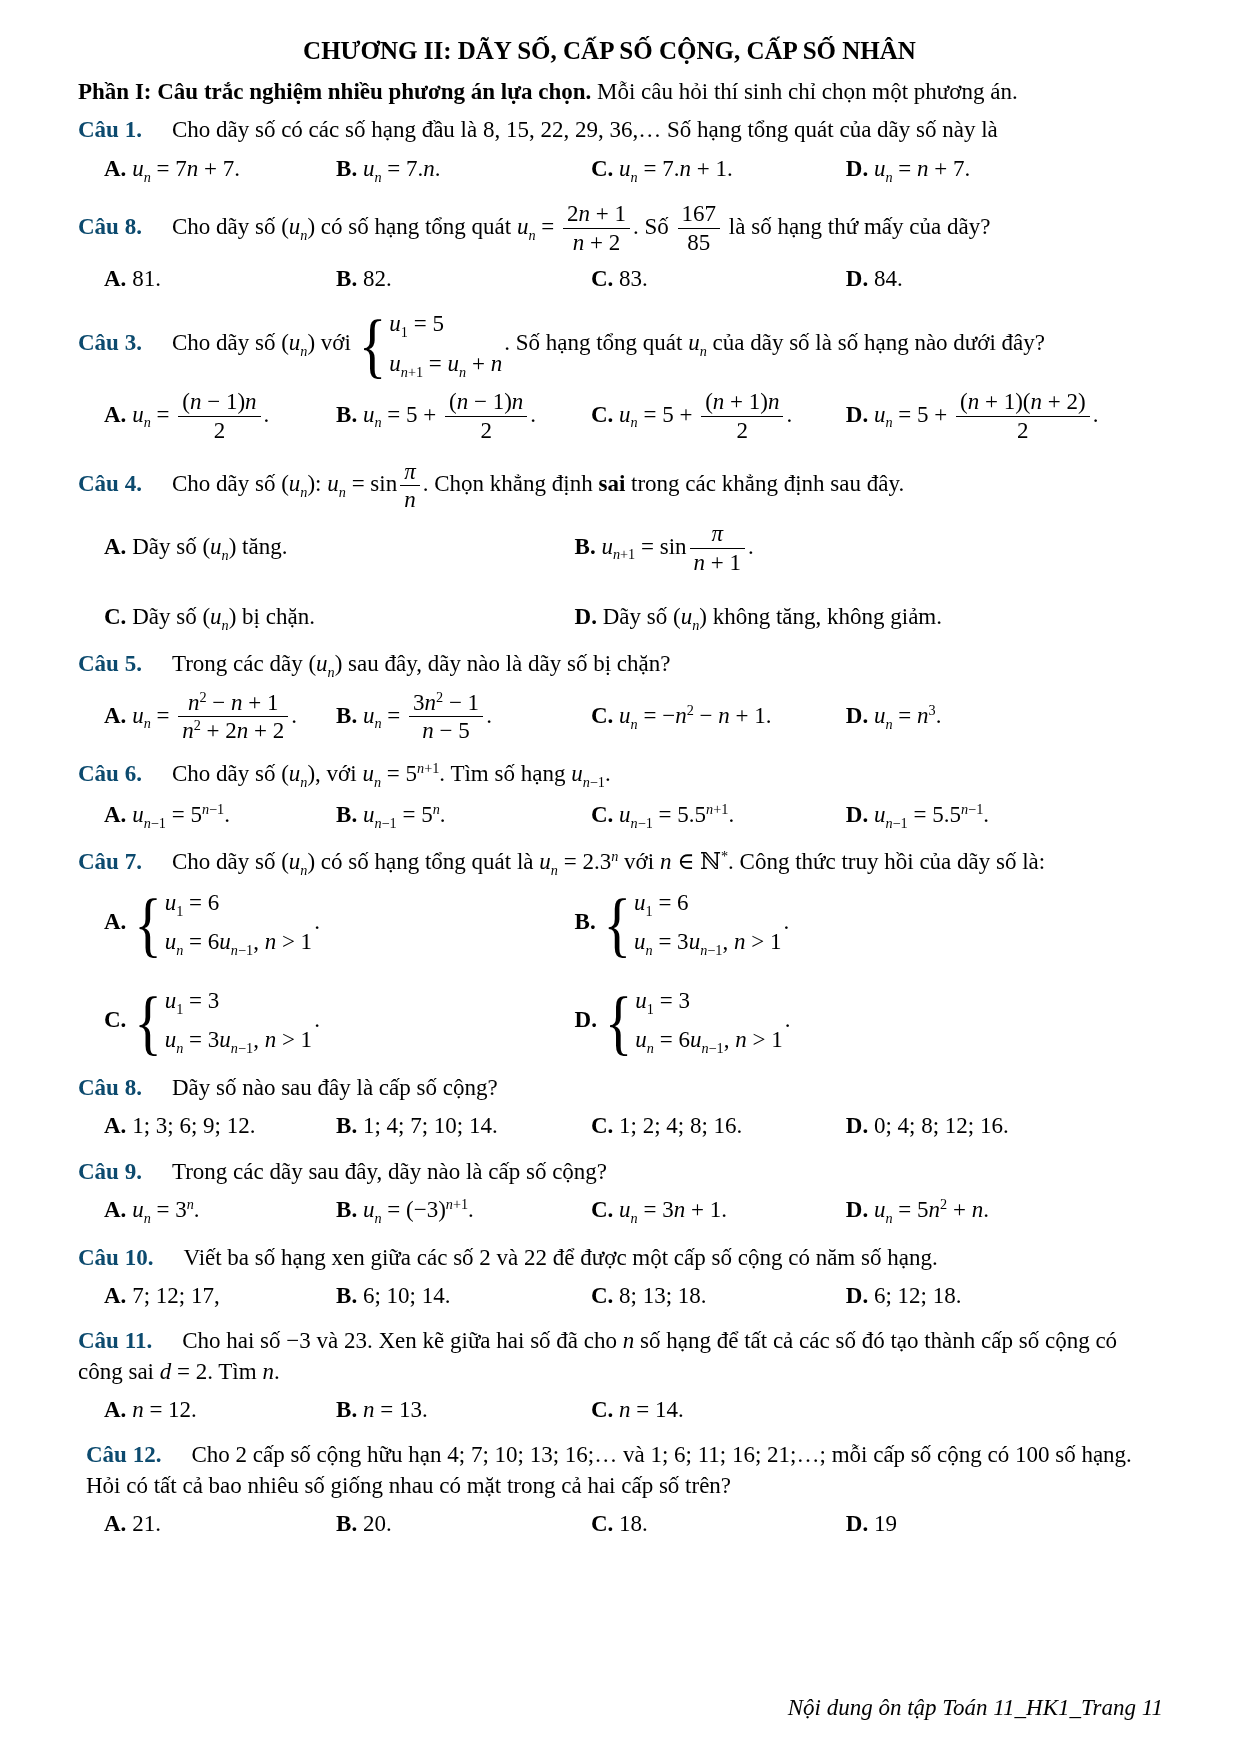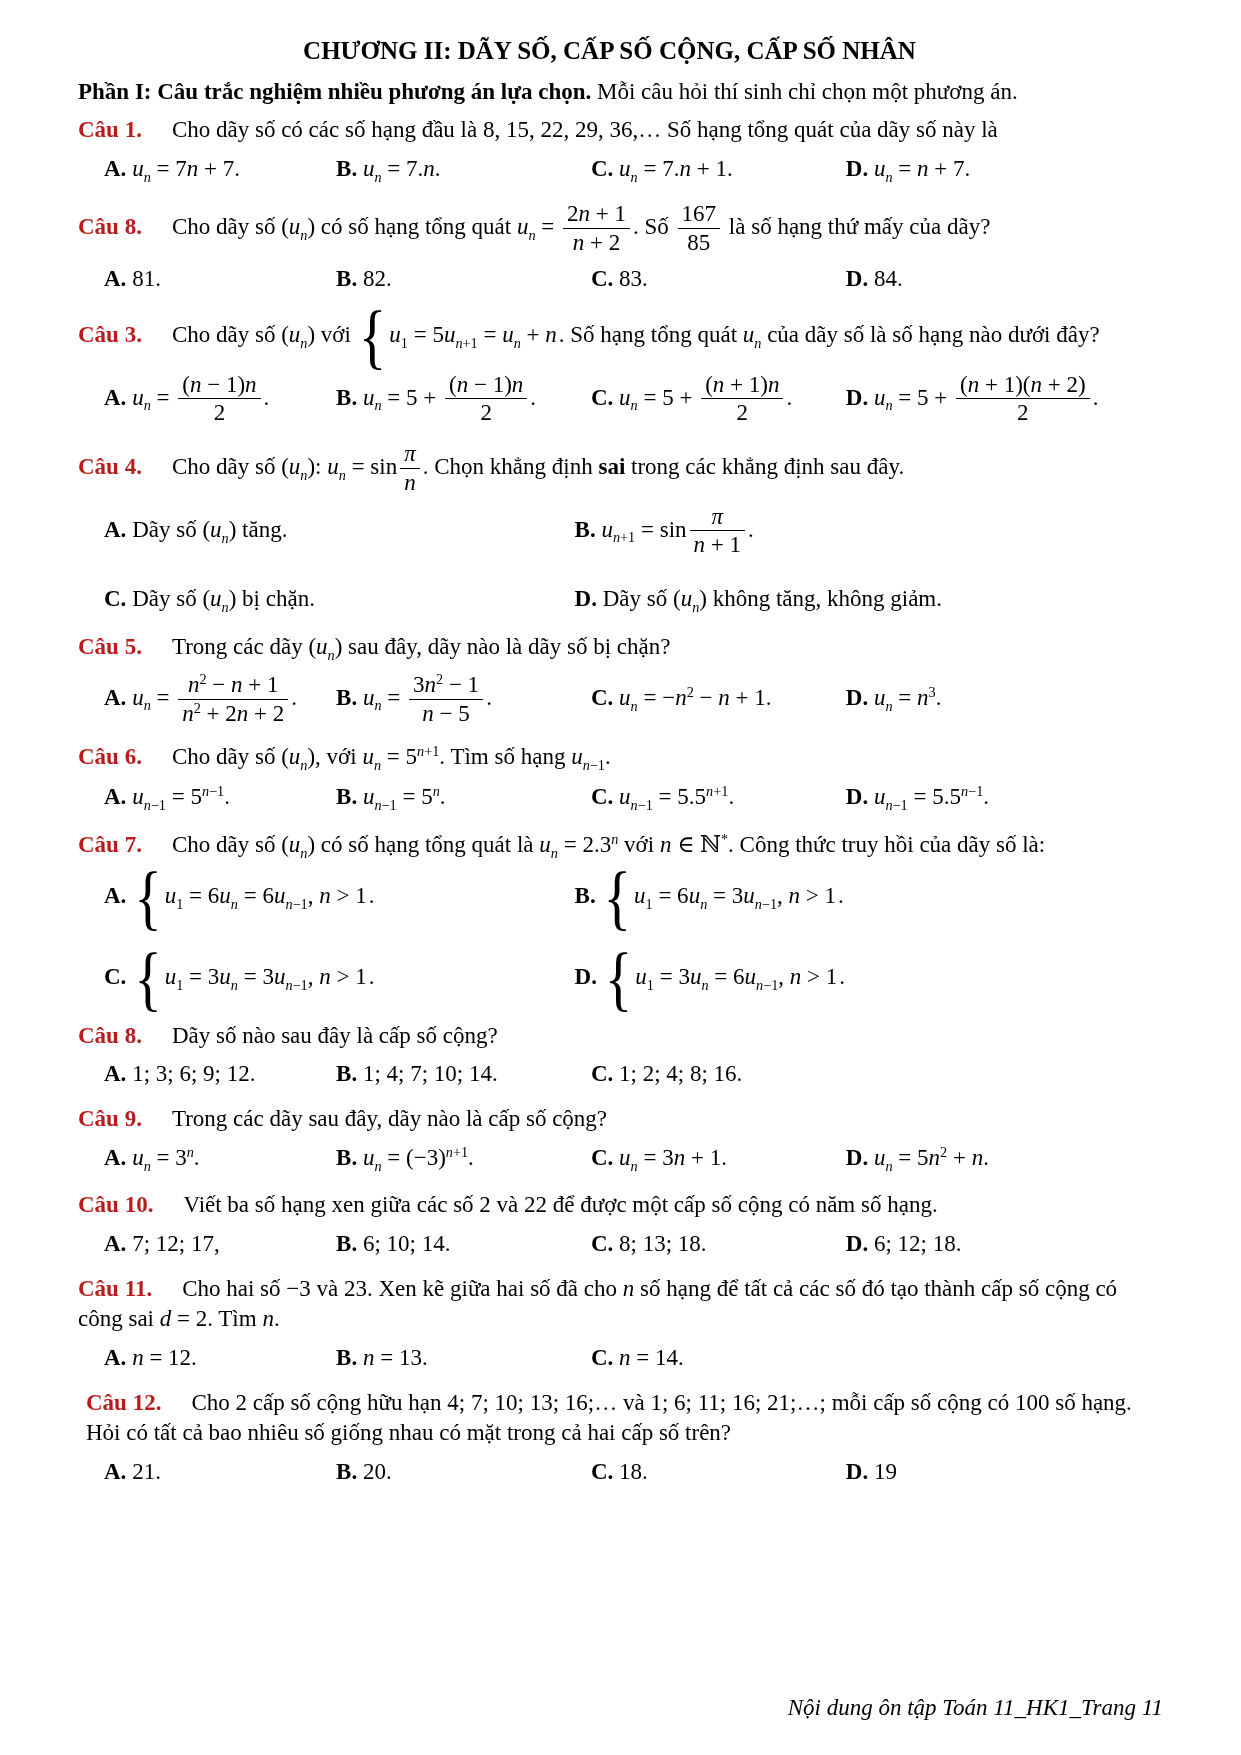--- a/index.html
+++ b/index.html
@@ -6,33 +6,33 @@
   .page {
     width:1241px; height:1755px; background:#fff; position:relative;
     box-sizing:border-box; padding:30px 100px 0 78px; overflow:hidden;
     font-family:"Liberation Serif","DejaVu Serif",serif;
     font-size:23px; color:#000; line-height:1.32;
   }
   .title { text-align:center; font-weight:bold; font-size:25px; margin:4px 0 10px; }
   .intro { margin:0 0 8px; }
   .intro .lead { font-weight:bold; }
   .q { margin:0 0 15px; }
-  .q-label { color:#b91c1c; font-weight:bold; margin-right:30px; white-space:nowrap; }
+  .q-label { color:#0c4a6e; font-weight:bold; margin-right:30px; white-space:nowrap; }
   .opts { display:grid; align-items:center; padding-left:26px; margin-top:8px; column-gap:6px; }
   .opts.cols4 { grid-template-columns:21.8% 24% 24% 1fr; }
   .opts.cols2 { grid-template-columns:44.8% 1fr; row-gap:26px; }
   .ok { font-weight:bold; }
   .frac { display:inline-flex; flex-direction:column; vertical-align:middle;
           text-align:center; margin:0 3px; line-height:1.12; }
   .frac .num { display:block; border-bottom:1.5px solid #000; padding:0 4px 1px; }
   .frac .den { display:block; padding:1px 4px 0; }
   .cases { display:inline-flex; align-items:center; vertical-align:middle; margin:0 2px; }
   .cases::before { content:"{"; font-size:2.5em; font-weight:200; line-height:0.95;
                    margin-right:3px; transform:scaleY(1.25); }
-  .cases .col { display:flex; flex-direction:row; row-gap:7px; text-align:left; }
+  .cases .col { display:flex; flex-direction:column; row-gap:7px; text-align:left; }
   sub { font-size:0.62em; vertical-align:-0.4em; }
   sup { font-size:0.62em; vertical-align:0.55em; }
   .footer { position:absolute; right:78px; bottom:32px; font-style:italic; font-size:23px; }
 </style>
 </head>
 <body>
 
 <div class="page">
   <div class="title">CHƯƠNG II: DÃY SỐ, CẤP SỐ CỘNG, CẤP SỐ NHÂN</div>
   <p class="intro"><span class="lead">Phần I: Câu trắc nghiệm nhiều phương án lựa chọn.</span><span> Mỗi câu hỏi thí sinh chỉ chọn một phương án.</span></p>
@@ -162,20 +162,21 @@
             </span>.</span>
         </div>
   </div>
 
   <div class="q">
     <p class="q-head" style="margin:0"><span class="q-label">Câu 8.</span><span class="q-prompt">Dãy số nào sau đây là cấp số cộng?</span></p>
     <div class="opts cols4">
           <span class="opt"><b class="ok">A.</b> 1; 3; 6; 9; 12.</span>
           <span class="opt"><b class="ok">B.</b> 1; 4; 7; 10; 14.</span>
           <span class="opt"><b class="ok">C.</b> 1; 2; 4; 8; 16.</span>
+          <span class="opt"><b class="ok">D.</b> 0; 4; 8; 12; 16.</span>
         </div>
   </div>
 
   <div class="q">
     <p class="q-head" style="margin:0"><span class="q-label">Câu 9.</span><span class="q-prompt">Trong các dãy sau đây, dãy nào là cấp số cộng?</span></p>
     <div class="opts cols4">
           <span class="opt"><b class="ok">A.</b> <i>u</i><sub><i>n</i></sub> = 3<sup><i>n</i></sup>.</span>
           <span class="opt"><b class="ok">B.</b> <i>u</i><sub><i>n</i></sub> = (−3)<sup><i>n</i>+1</sup>.</span>
           <span class="opt"><b class="ok">C.</b> <i>u</i><sub><i>n</i></sub> = 3<i>n</i> + 1.</span>
           <span class="opt"><b class="ok">D.</b> <i>u</i><sub><i>n</i></sub> = 5<i>n</i><sup>2</sup> + <i>n</i>.</span>

